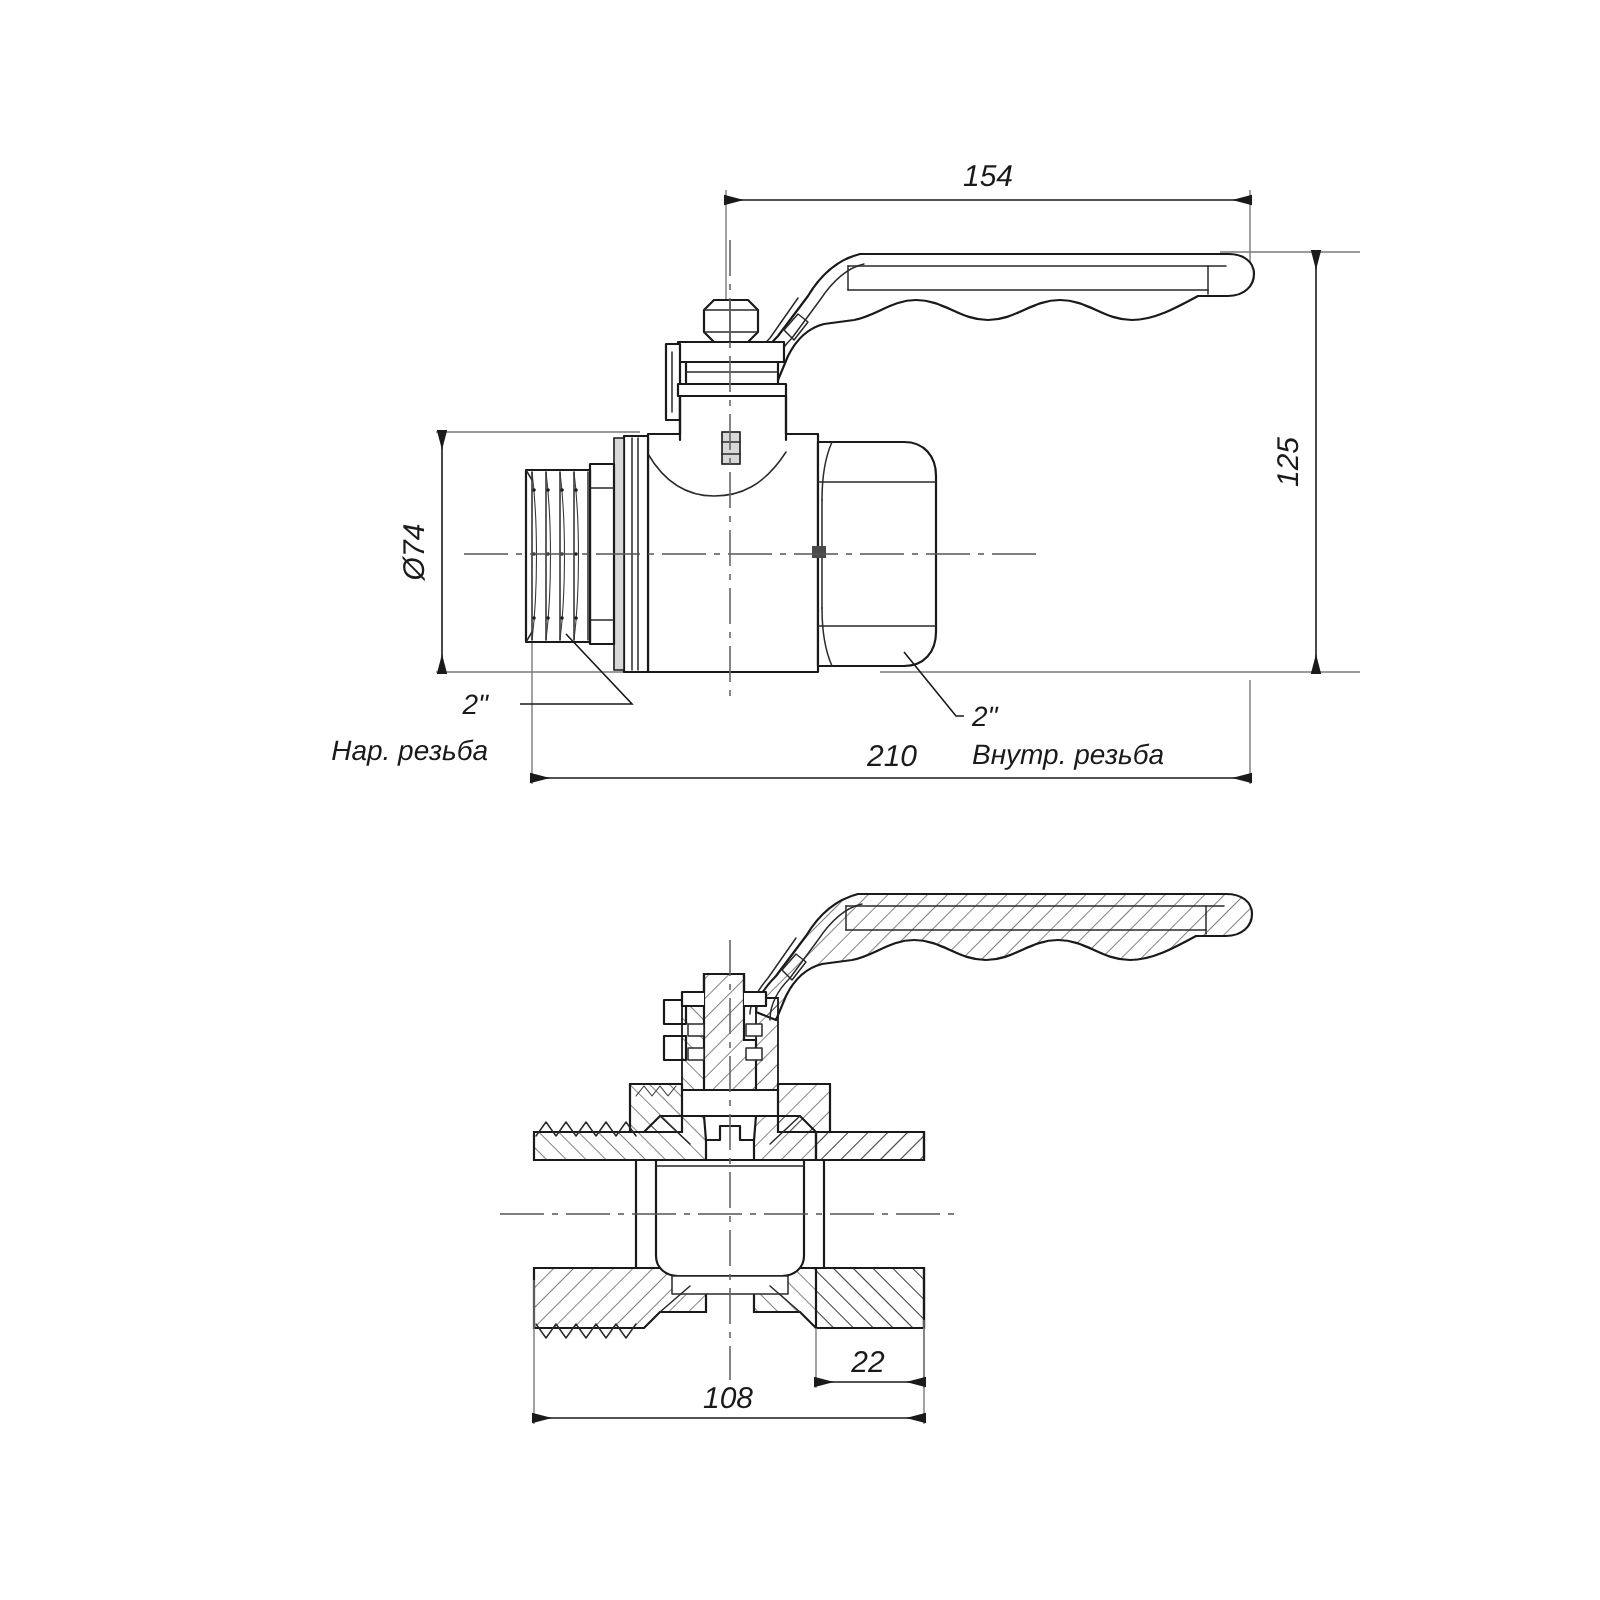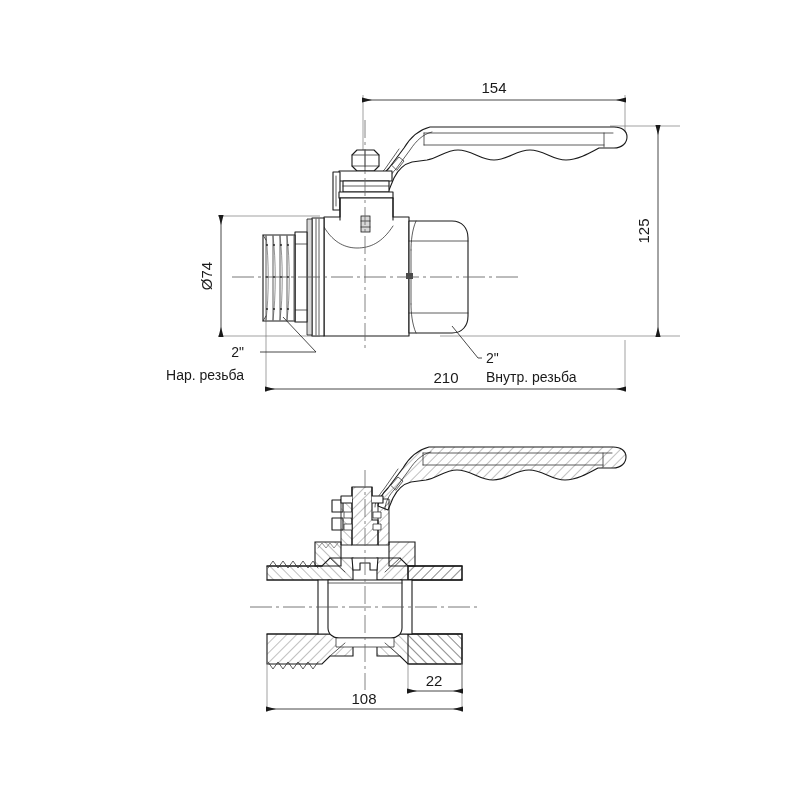--- a/index.html
+++ b/index.html
@@ -11,20 +11,21 @@
     width: 800px;
     height: 800px;
     overflow: hidden;
     font-family: "Liberation Sans", sans-serif;
   }
   #drawing-root {
     position: relative;
     width: 800px;
     height: 800px;
     background: #ffffff;
+    font-style: italic;
   }
   svg.tech-drawing {
     display: block;
     width: 800px;
     height: 800px;
   }
   .dim-text {
     font-family: "Liberation Sans", sans-serif;
     font-size: 15px;
     fill: #1a1a1a;

